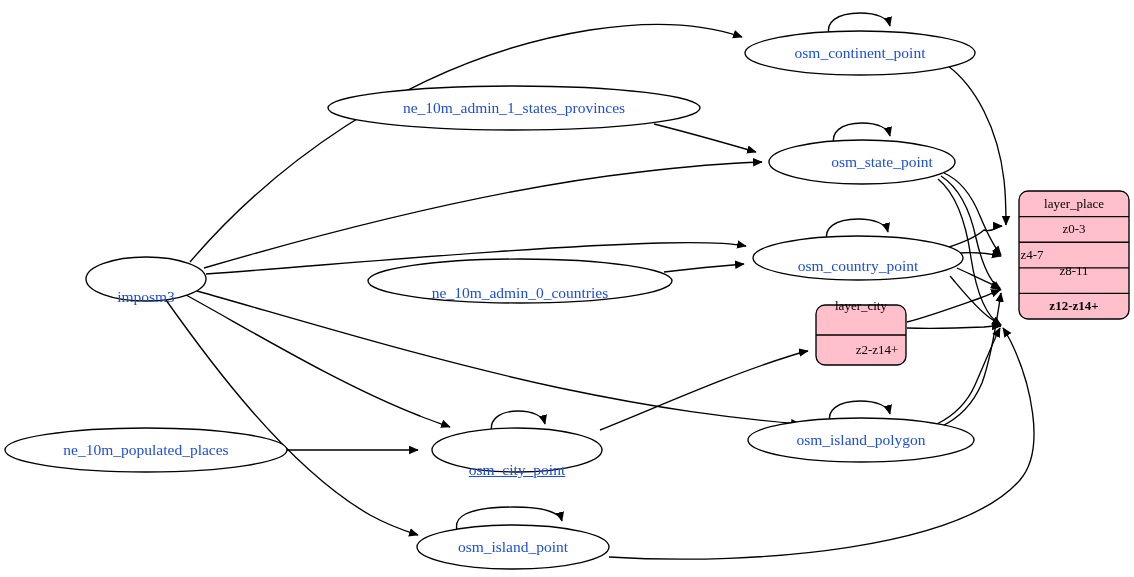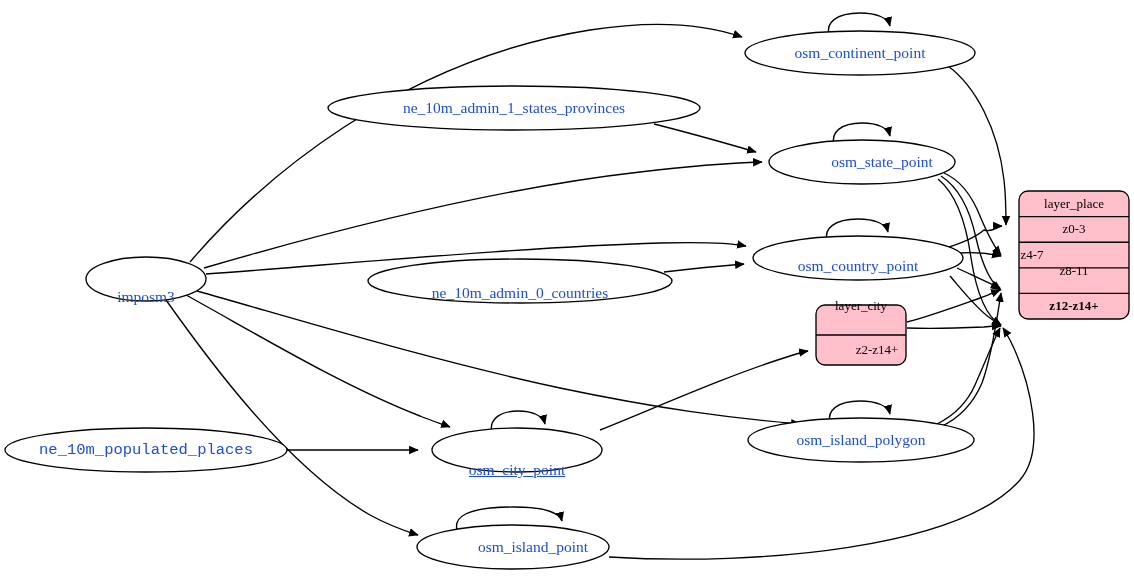--- a/index.html
+++ b/index.html
@@ -111,27 +111,27 @@
       <g>
         <rect x="816" y="305" width="90" height="60" rx="9" ry="9" fill="#ffc0cb" stroke="#000000" stroke-width="1.35"></rect>
         <line x1="816" y1="335" x2="906" y2="335" stroke="#000000" stroke-width="1.35"></line>
       </g>
     </g>
   </svg>
 
   <div class="node-label" style="left:146px;top:297px;">imposm3</div>
   <div class="node-label" style="left:514px;top:108px;">ne_10m_admin_1_states_provinces</div>
   <div class="node-label" style="left:520px;top:281px;margin-top:12px;">ne_10m_admin_0_countries</div>
-  <div class="node-label" style="left:146px;top:450px;font-family:Liberation Mono, monospace;">ne_10m_populated_places</div>
+  <div class="node-label" style="left:146px;top:450px;">ne_10m_populated_places</div>
   <div class="node-label" style="left:860px;top:53px;">osm_continent_point</div>
   <div class="node-label" style="left:882px;top:162px;">osm_state_point</div>
   <div class="node-label" style="left:858px;top:266px;">osm_country_point</div>
   <div class="node-label" style="left:517px;top:470px;text-decoration:underline;">osm_city_point</div>
   <div class="node-label" style="left:861px;top:440px;text-align:center;">osm_island_polygon</div>
-  <div class="node-label" style="left:513px;top:547px;margin-left:20px;">osm_island_point</div>
+  <div class="node-label" style="left:513px;top:547px;">osm_island_point</div>
 
   <div class="rec-label" style="left:1074px;top:204px;">layer_place</div>
   <div class="rec-label" style="left:1074px;top:229px;">z0-3</div>
   <div class="rec-label" style="left:1032px;top:255px;">z4-7</div>
   <div class="rec-label" style="left:1074px;top:271px;">z8-11</div>
   <div class="rec-label" style="left:1074px;top:306px;font-weight:bold;">z12-z14+</div>
 
   <div class="rec-label" style="left:861px;top:306px;">layer_city</div>
   <div class="rec-label" style="left:861px;top:350px;margin-left:16px;">z2-z14+</div>
 

